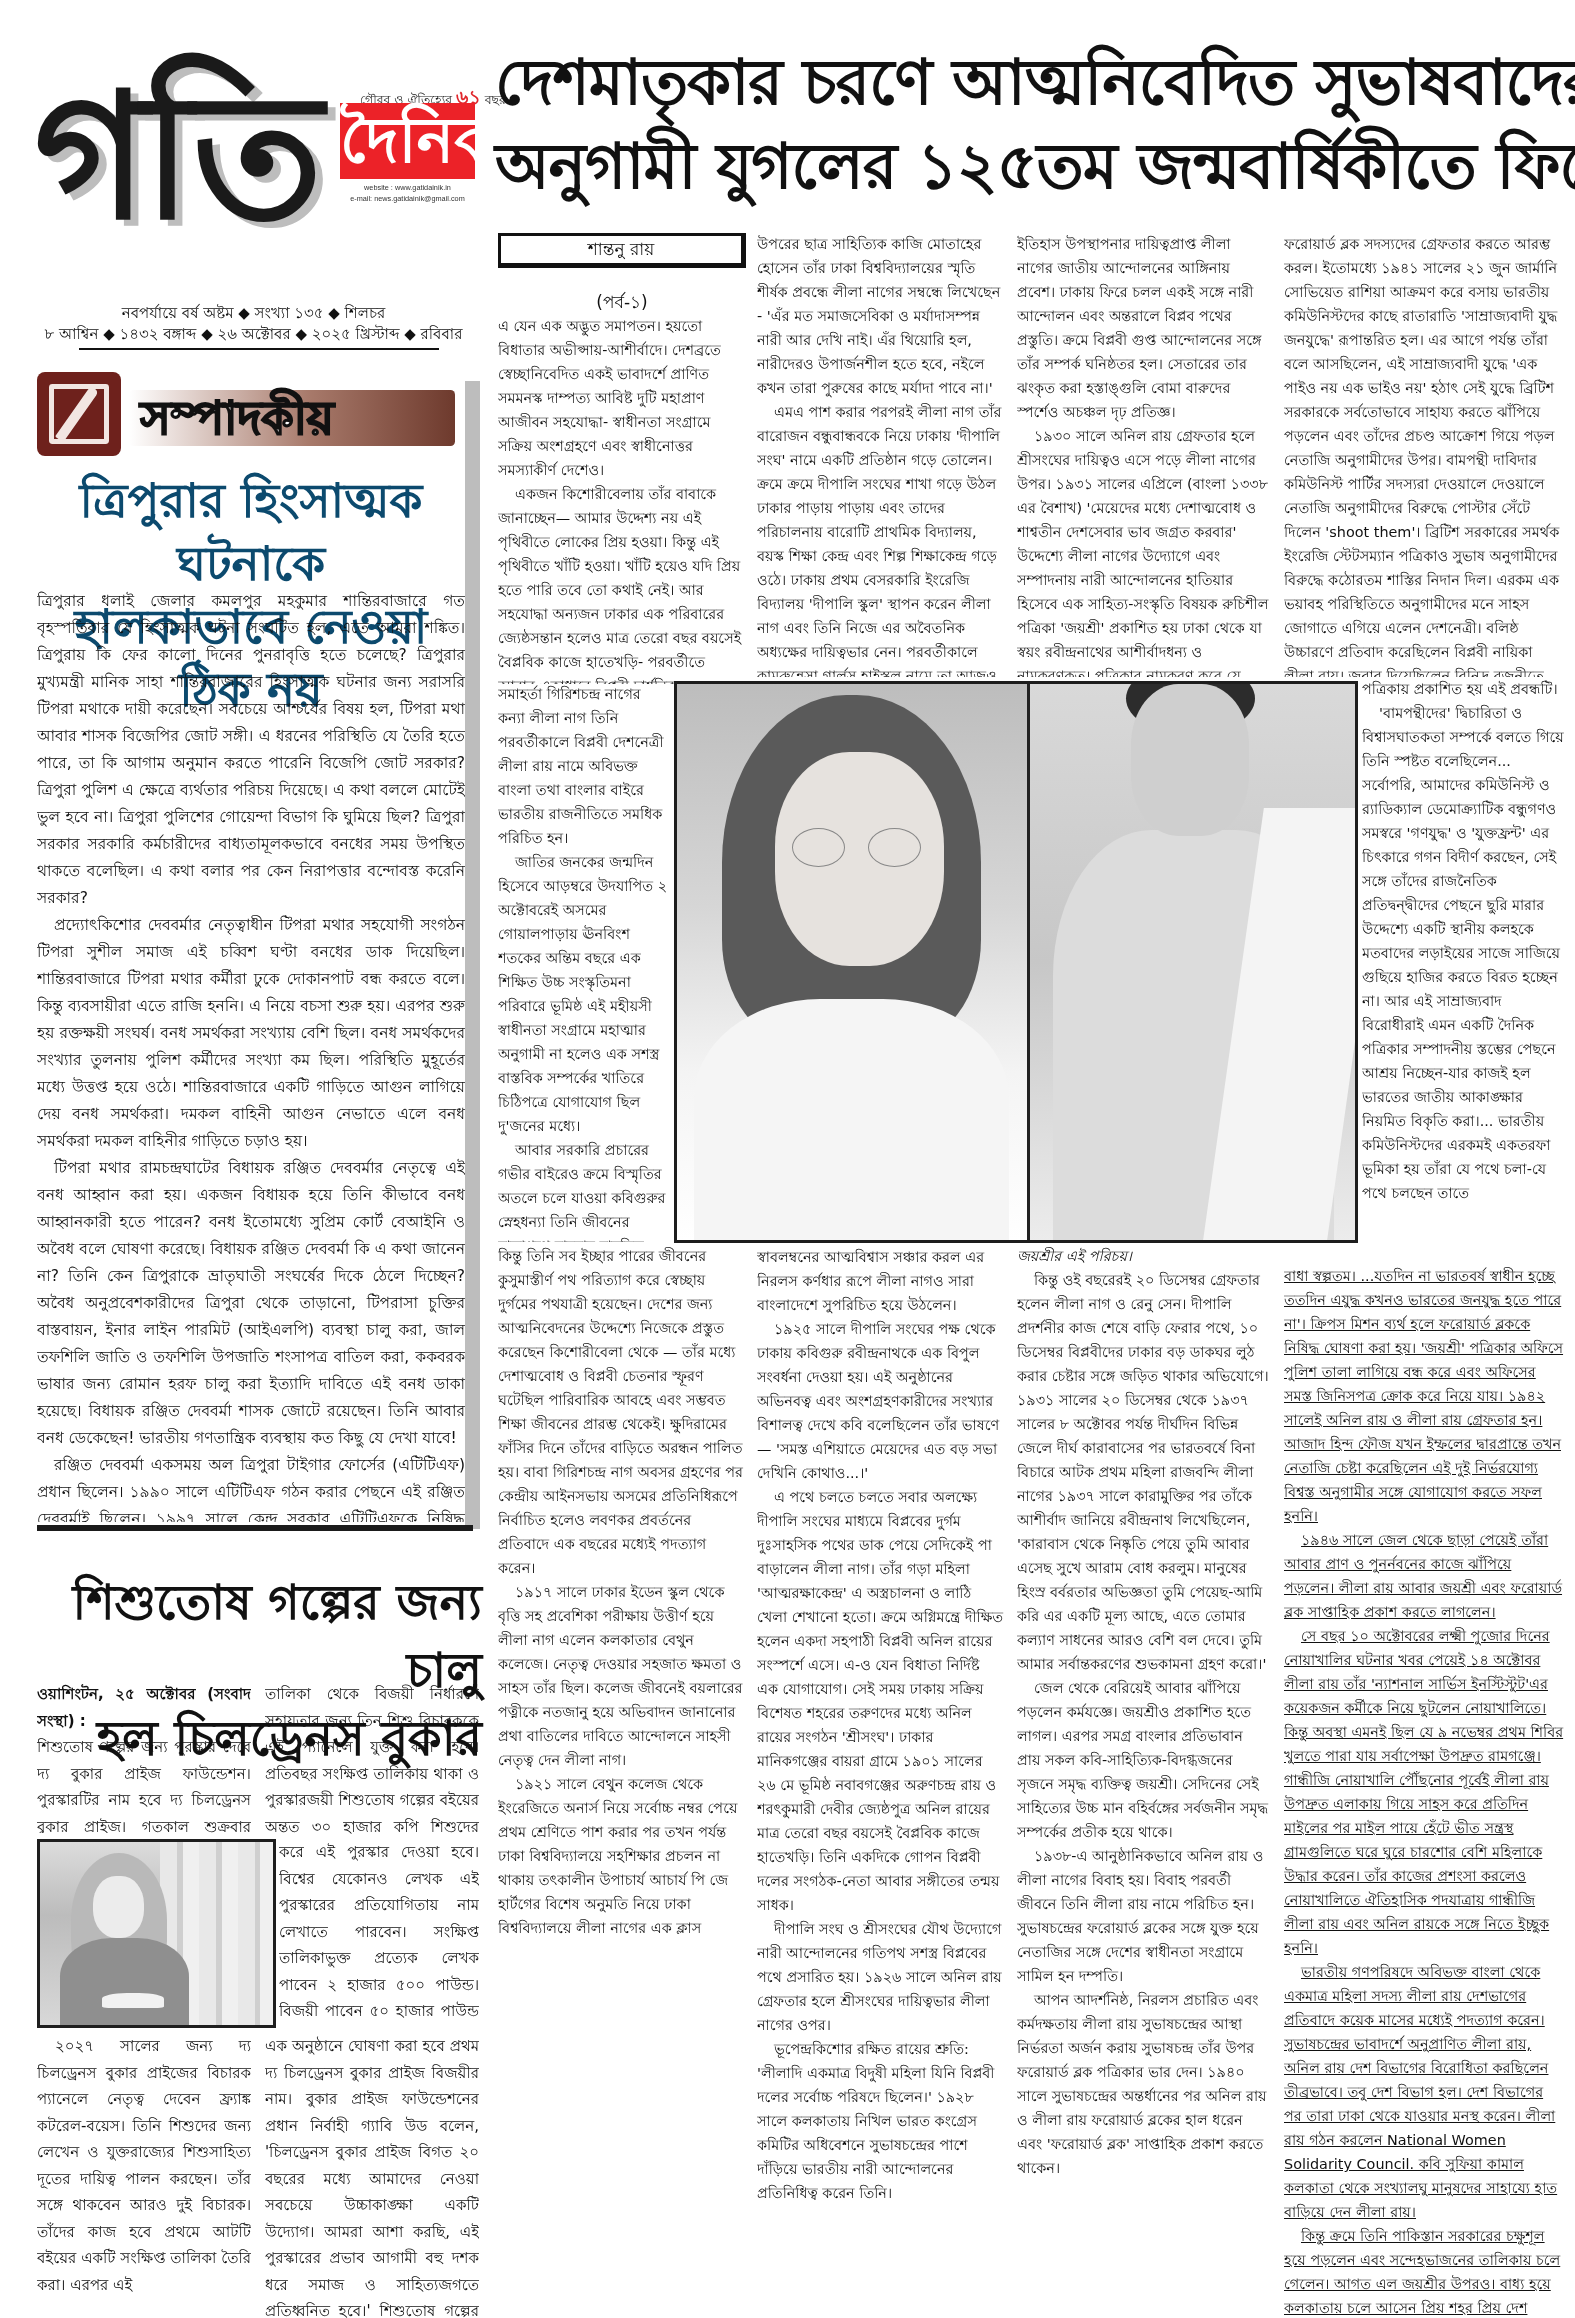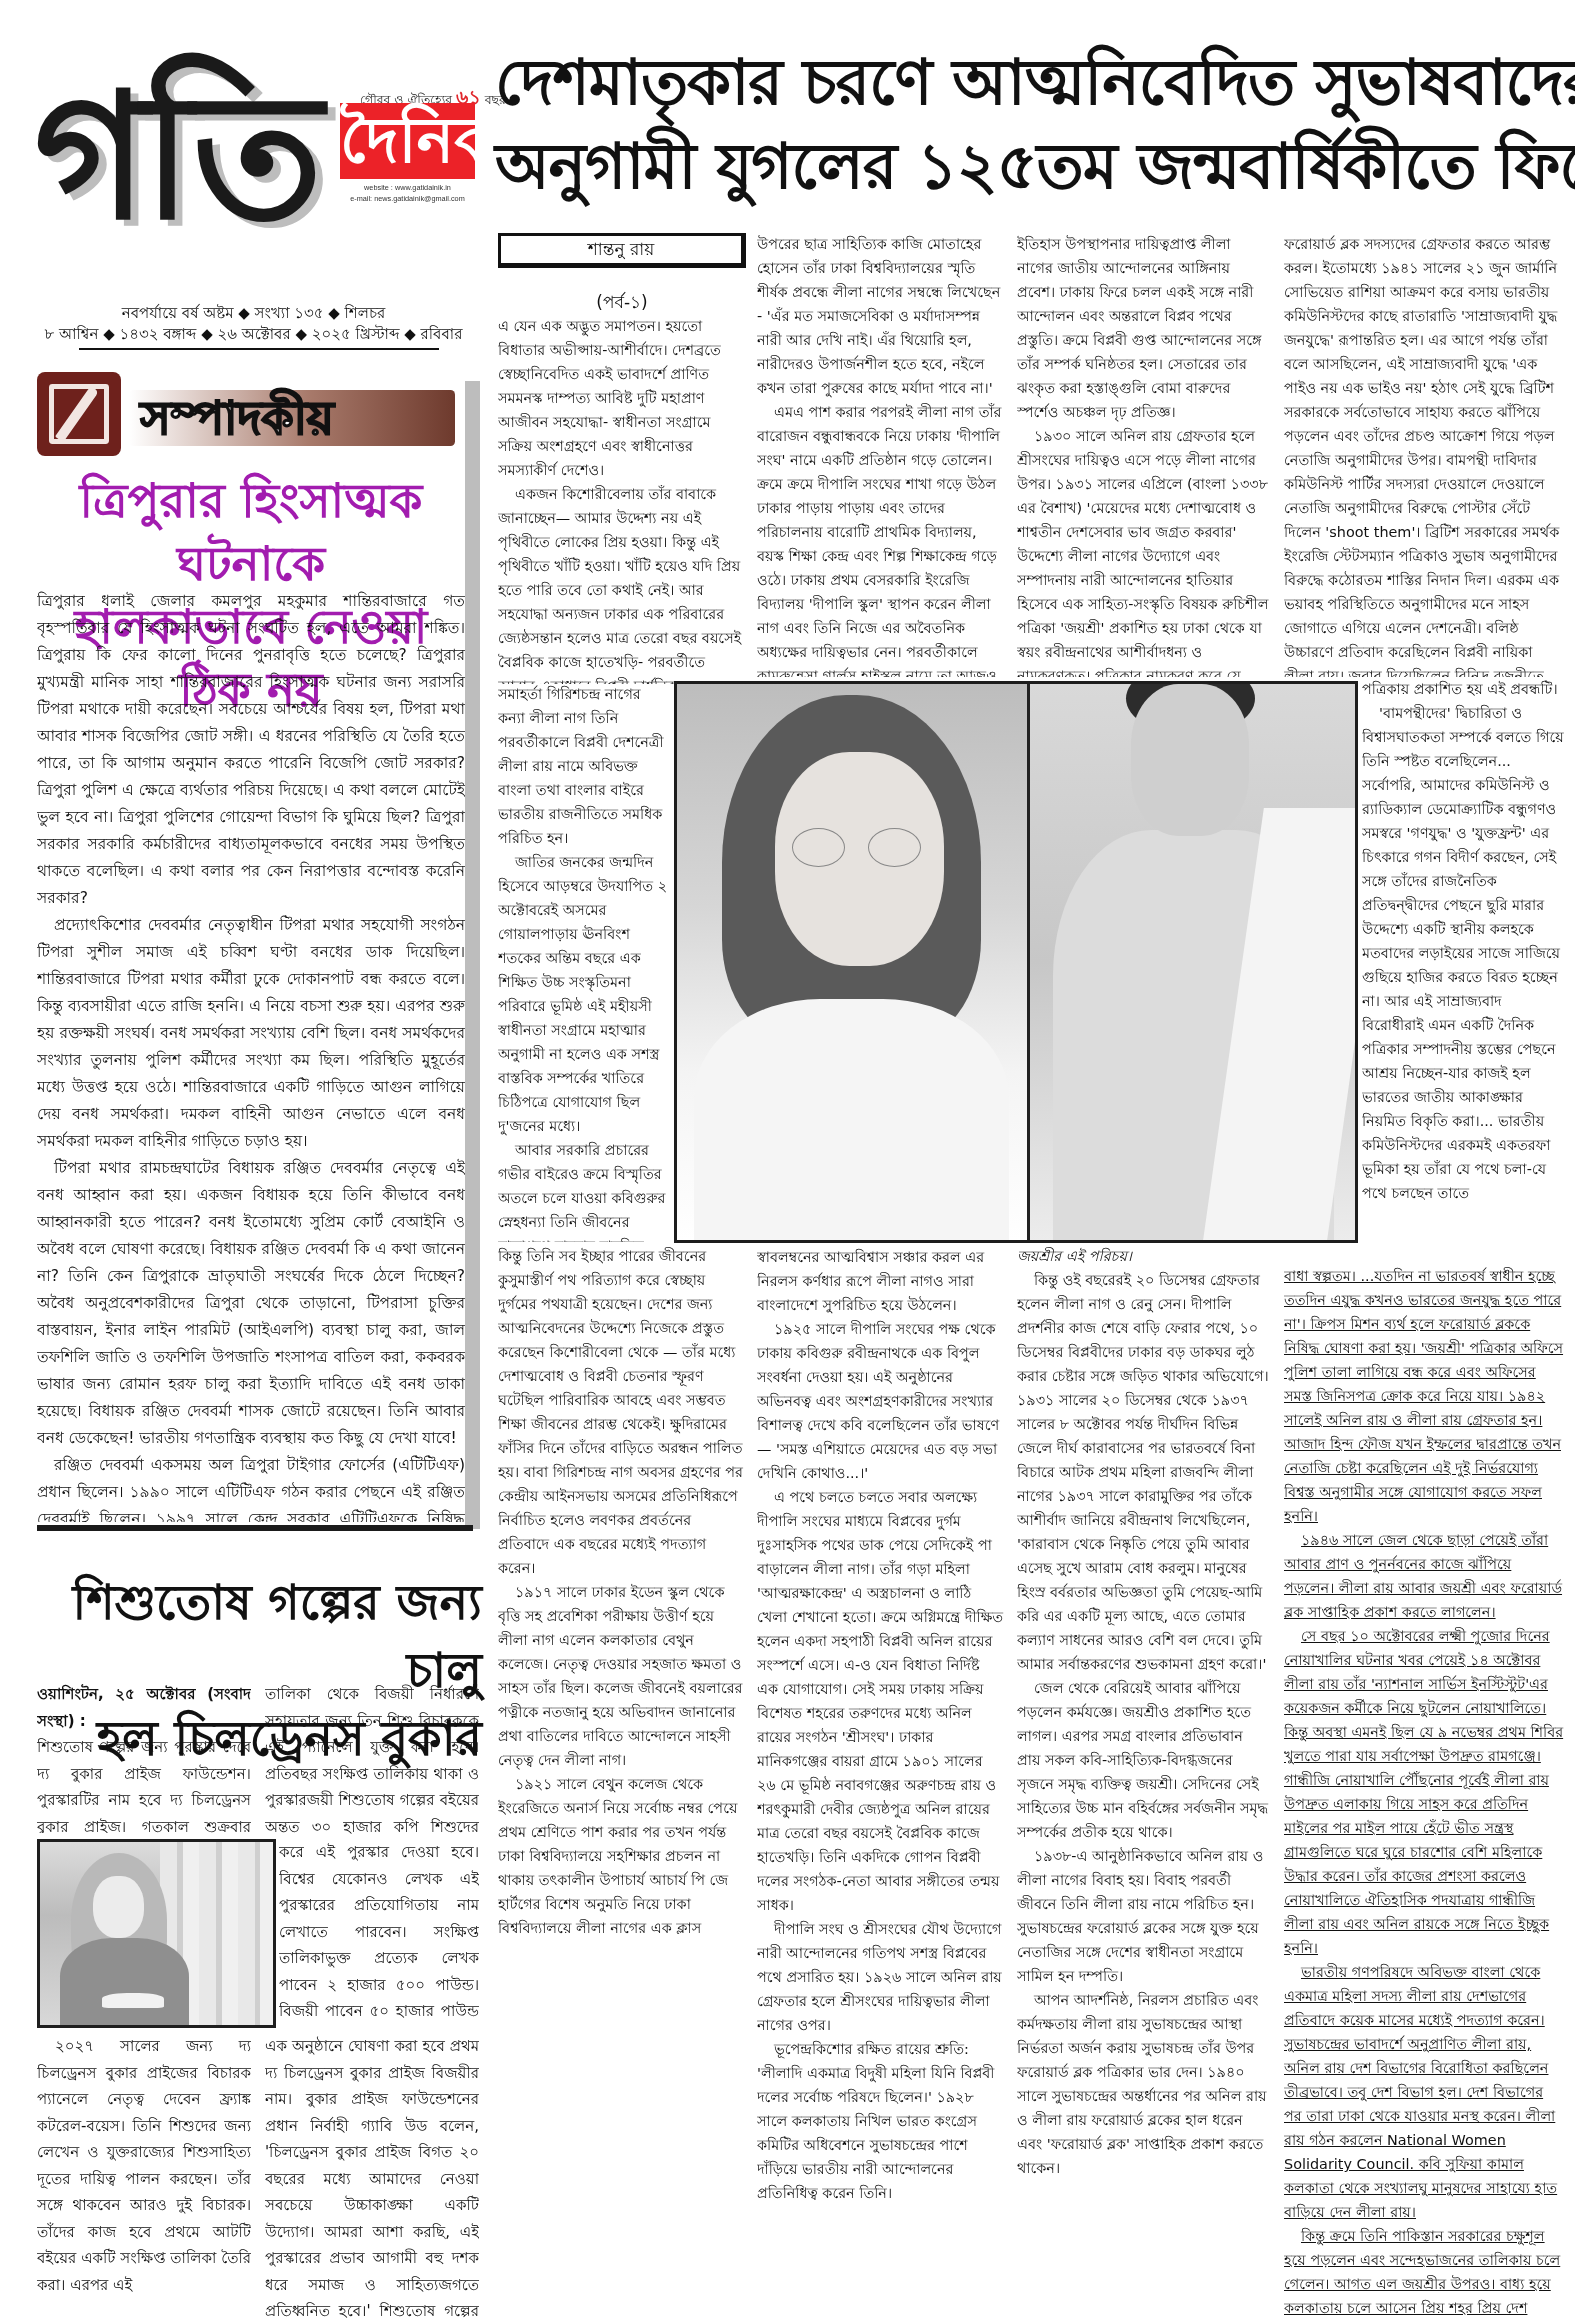--- a/index.html
+++ b/index.html
@@ -18,21 +18,21 @@
   .issue-rule { left: 79px; top: 324px; width: 360px; height: 1.7px; background: #111; }
 
   .main-head { left: 495px; top: 17px; width: 1075px; text-align: center; font-weight: 700; font-size: 63px; line-height: 84px; color: #111; letter-spacing: -1.1px; white-space: nowrap; }
 
   
   .ed-icon { left: 37px; top: 348px; width: 84px; height: 84px; background: #6e211c; border-radius: 7.9px; }
   .ed-icon .inner { position: absolute; left: 12.4px; top: 12.4px; width: 60px; height: 60px; border: 5.6px solid #f2e6e2; border-radius: 3.4px; }
   .ed-icon .pen { position: absolute; left: 35px; top: 11.3px; width: 10px; height: 62px; background: #f2e6e2; transform: rotate(35deg); border-radius: 4.5px 4.5px 1.1px 1.1px; }
   .ed-banner { left: 129px; top: 366px; width: 326px; height: 56px; background: linear-gradient(90deg, #ffffff 0%, #a87a6b 55%, #6e3a2d 100%); border-radius: 4.5px; font-size: 46px; font-weight: 700; line-height: 56px; padding-left: 11.3px; color: #fff; -webkit-text-stroke: 1.7px #111; }
   .ed-gray { left: 465px; top: 357px; width: 14.6px; height: 1148px; background: #bdbdbd; }
-  .ed-headline { left: 37px; top: 332px; width: 428px; text-align: center; font-weight: 700; font-size: 47px; line-height: 63px; color: #a21caf; }
+  .ed-headline { left: 37px; top: 332px; width: 428px; text-align: center; font-weight: 700; font-size: 47px; line-height: 63px; color: #0c4a6e; }
   .ed-body { left: 37px; top: 564px; width: 428px; font-size: 15.5px; line-height: 27px; text-align: justify; }
   .ed-body p { text-indent: 17px; }
   .ed-body p:first-child { text-indent: 0; }
   .rule-thick { height: 5.6px; background: #1b1b1b; }
 
   
   .bk-headline { left: 37px; top: 1544px; width: 445px; text-align: right; font-weight: 700; font-size: 48px; line-height: 68px; }
   .bk-col { font-size: 15px; line-height: 26.5px; text-align: justify; }
   .bk-col p { text-indent: 18px; }
   .bk-col p.first { text-indent: 0; }

